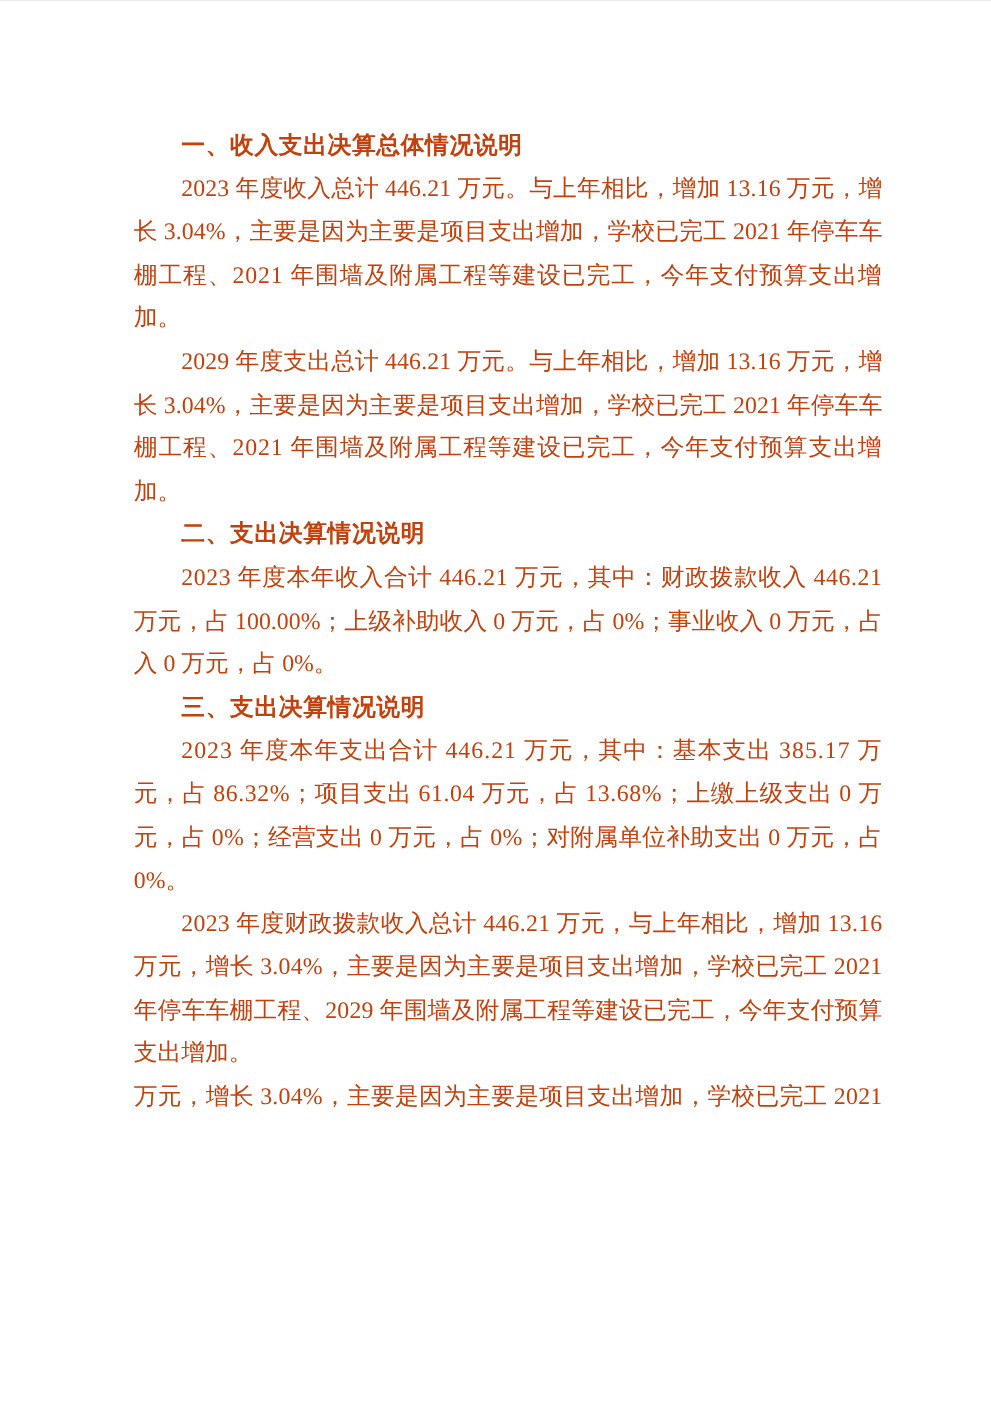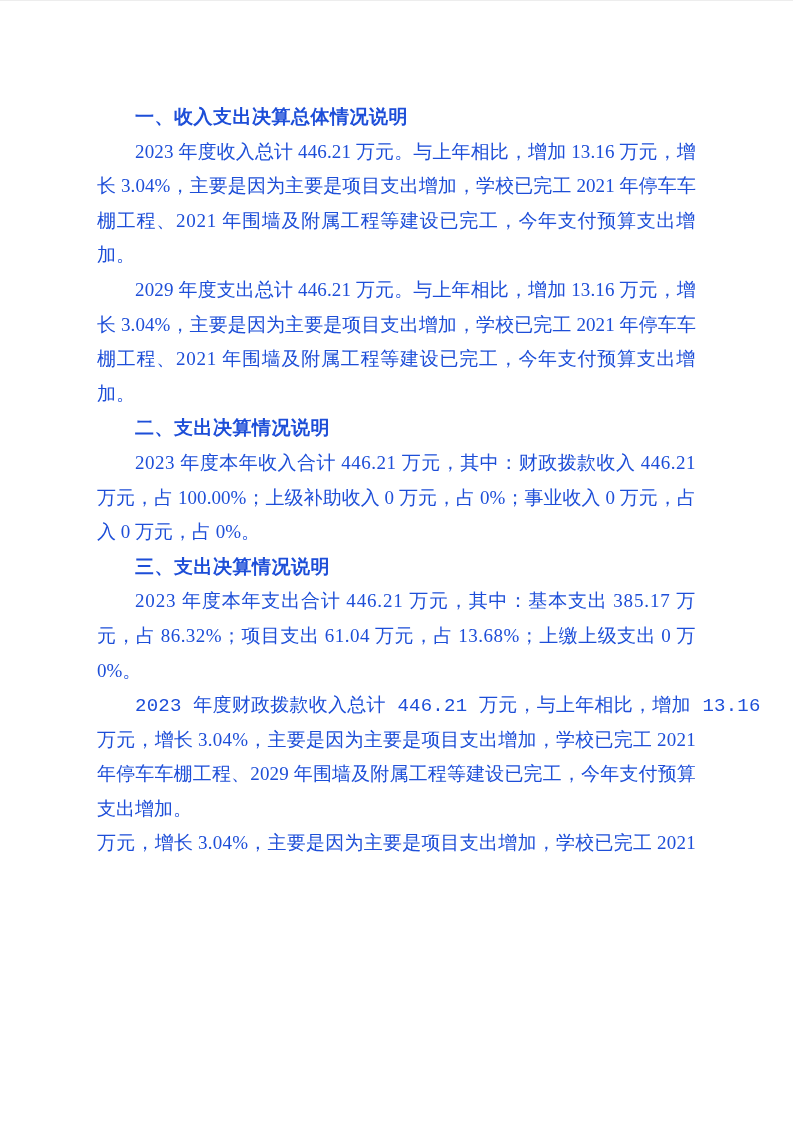--- a/index.html
+++ b/index.html
@@ -31,21 +31,22 @@
     position: absolute;
     left: 97px;
     top: 100px;
     width: 599px;
   }
   .line {
     height: 34.6px;
     line-height: 34.6px;
     font-size: 19px;
     white-space: nowrap;
-    color: #1d4ed8;
+    color: #c2410c;
+    margin-left: 10px;
   }
   .line.indent { padding-left: 38px; }
   .line.heading {
     font-family: "Liberation Sans", "DejaVu Sans", sans-serif;
     font-weight: 700;
     padding-left: 38px;
     letter-spacing: 0.5px;
   }
 </style>
 </head>
@@ -63,20 +64,21 @@
       <div class="line body-line"><span style="letter-spacing: 0.0966283px;">长 3.04%，主要是因为主要是项目支出增加，学校已完工 2021 年停车车</span></div>
       <div class="line body-line"><span style="letter-spacing: 0.734848px;">棚工程、2021 年围墙及附属工程等建设已完工，今年支付预算支出增</span></div>
       <div class="line body-line"><span>加。</span></div>
       <div class="line heading"><span>二、支出决算情况说明</span></div>
       <div class="line body-line indent"><span style="letter-spacing: 0.4875px;">2023 年度本年收入合计 446.21 万元，其中：财政拨款收入 446.21</span></div>
       <div class="line body-line"><span style="letter-spacing: 0.0510671px;">万元，占 100.00%；上级补助收入 0 万元，占 0%；事业收入 0 万元，占</span></div>
       <div class="line body-line"><span>入 0 万元，占 0%。</span></div>
       <div class="line heading"><span>三、支出决算情况说明</span></div>
       <div class="line body-line indent"><span style="letter-spacing: 0.84375px;">2023 年度本年支出合计 446.21 万元，其中：基本支出 385.17 万</span></div>
       <div class="line body-line"><span style="letter-spacing: 0.479403px; text-align: right;">元，占 86.32%；项目支出 61.04 万元，占 13.68%；上缴上级支出 0 万</span></div>
+      <div class="line body-line"><span style="letter-spacing: 0.180099px;">元，占 0%；经营支出 0 万元，占 0%；对附属单位补助支出 0 万元，占</span></div>
       <div class="line body-line"><span>0%。</span></div>
-      <div class="line body-line indent"><span style="letter-spacing: 0.25px; font-family: Liberation Mono, monospace;">2023 年度财政拨款收入总计 446.21 万元，与上年相比，增加 13.16</span></div>
+      <div class="line body-line indent"><span style="letter-spacing: 0.25px;">2023 年度财政拨款收入总计 446.21 万元，与上年相比，增加 13.16</span></div>
       <div class="line body-line"><span style="letter-spacing: 0.227618px;">万元，增长 3.04%，主要是因为主要是项目支出增加，学校已完工 2021</span></div>
       <div class="line body-line"><span style="letter-spacing: 0.154412px;">年停车车棚工程、2029 年围墙及附属工程等建设已完工，今年支付预算</span></div>
       <div class="line body-line"><span>支出增加。</span></div>
       <div class="line body-line"><span style="letter-spacing: 0.227618px;">万元，增长 3.04%，主要是因为主要是项目支出增加，学校已完工 2021</span></div>
     </main>
 </div>
 
 </body></html>

